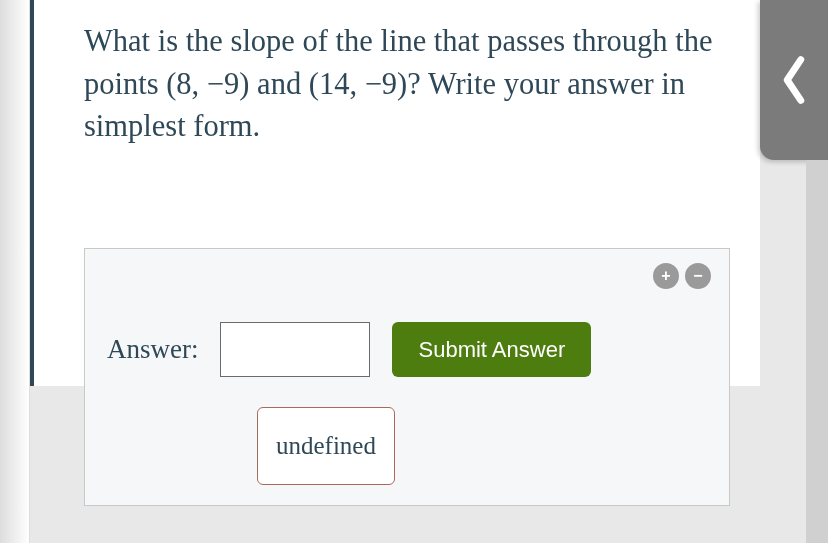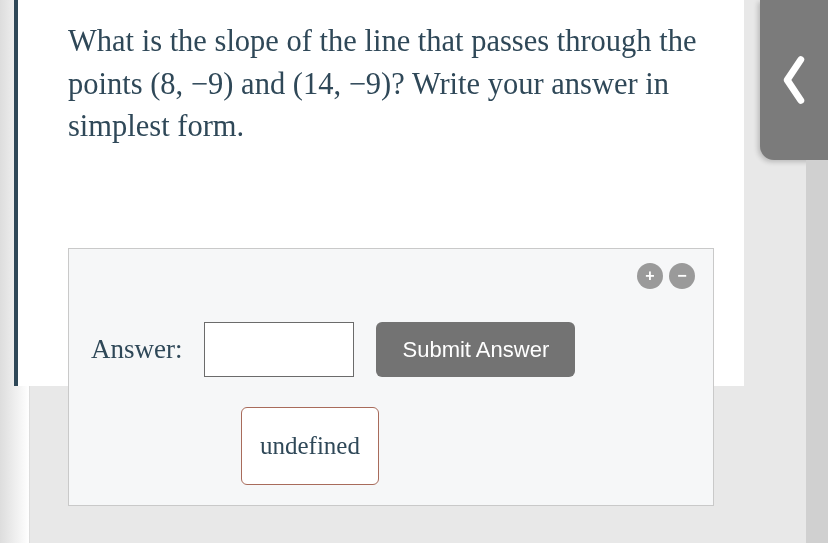--- a/index.html
+++ b/index.html
@@ -15,21 +15,21 @@
     position: absolute;
     left: 0;
     top: 0;
     width: 30px;
     height: 543px;
     background: linear-gradient(to right, #ddd 0%, #eee 50%, #fff 100%);
     border-right: 1px solid #ddd;
   }
   .card {
     position: absolute;
-    left: 14px;
+    left: 30px;
     top: 0;
     width: 730px;
     height: 386px;
     background: #fff;
     border-left: 4px solid #2f4858;
     padding: 20px 30px 0 50px;
   }
   .question {
     font-size: 30.5px;
     color: #2f4858;
@@ -76,21 +76,21 @@
   .answer-input {
     width: 150px;
     height: 55px;
     border: 1.5px solid #6b6b6b;
     background: #fff;
     font-size: 24px;
     padding: 6px 10px;
     font-family: Georgia, serif;
   }
   .submit-btn {
-    background: #737373;
+    background: #4d7c0f;
     color: #fff;
     border: none;
     border-radius: 6px;
     height: 55px;
     padding: 0 26px;
     font-size: 22px;
     font-family: Arial, Helvetica, sans-serif;
     cursor: pointer;
   }
   .undef-row {

